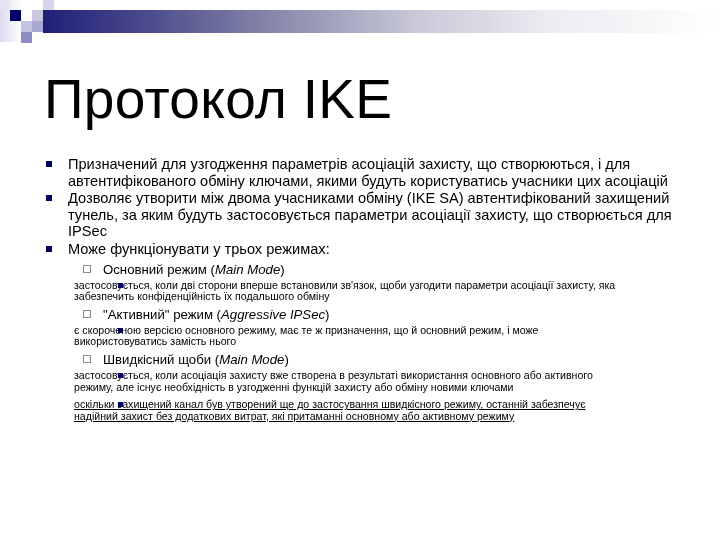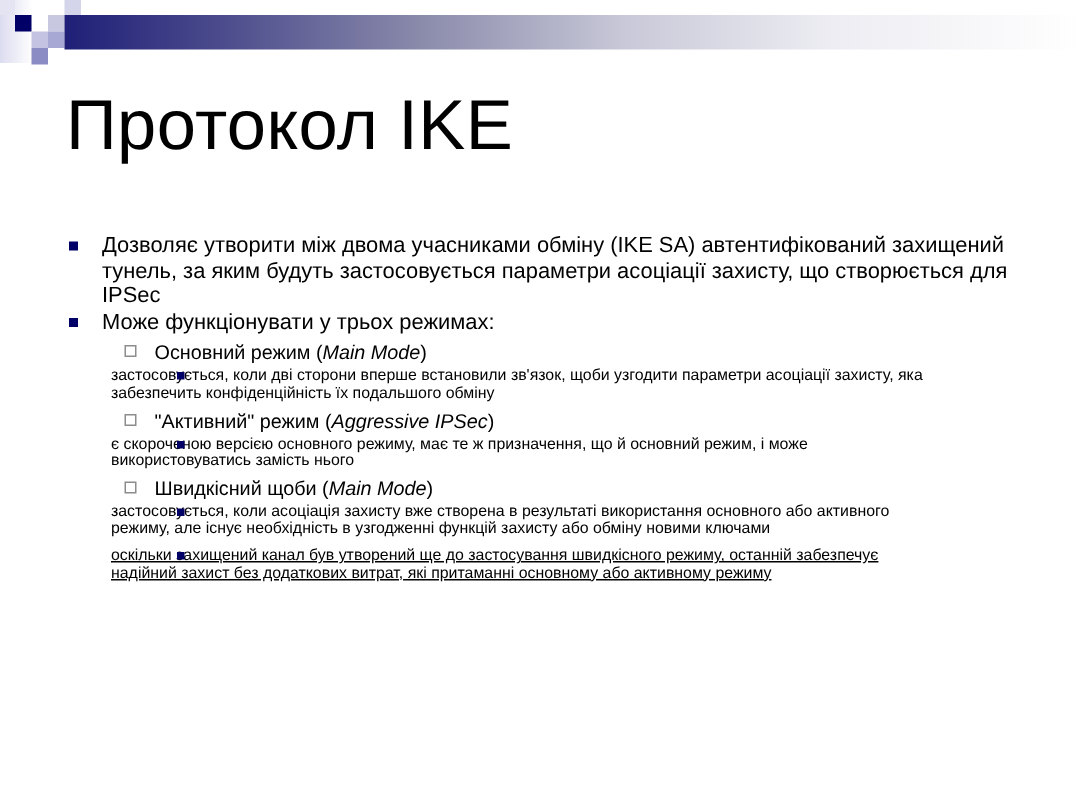--- a/index.html
+++ b/index.html
@@ -9,22 +9,22 @@
     font-family: "Liberation Sans", sans-serif;
     color: #000000;
   }
   .deco { position: absolute; left: 0; top: 0; width: 720px; height: 50px; }
   .sq { position: absolute; }
   .bar {
     position: absolute; left: 43px; top: 10px; width: 677px; height: 23px;
     background: linear-gradient(to right, #1f1f78 0%, #4a4a8c 15%, #8a8aab 35%, #c8c8d8 55%, #ececf2 75%, #ffffff 100%);
   }
   .title {
-    position: absolute; left: 44px; top: 60px;
-    font-size: 47px; line-height: 46px; letter-spacing: 0.3px;
+    position: absolute; left: 44px; top: 76px;
+    font-size: 55px; line-height: 46px; letter-spacing: 0.3px;
     white-space: nowrap;
   }
   .content { position: absolute; left: 0; top: 156px; width: 720px; }
   .l1 { position: relative; padding-left: 68px; width: 620px; font-size: 14.6px; line-height: 16.6px; margin-bottom: 1px; }
   .l1 .b { position: absolute; left: 46px; top: 5px; width: 6px; height: 6px; background: #000066; }
   .l2 { position: relative; padding-left: 103px; width: 590px; font-size: 13.2px; line-height: 15px; margin-top: 4px; }
   .l2 .b { position: absolute; left: 83px; top: 3px; width: 8px; height: 8px; border: 1px solid #8c8c8c; box-sizing: border-box; background: #fff; }
   .l3 { position: relative; padding-left: 74px; width: 548px; font-size: 10.6px; line-height: 11.6px; margin-top: 3px; }
   .l3 .b { position: absolute; left: 118px; top: 3px; width: 5px; height: 5px; background: #000066; }
   .l3.gap { margin-top: 6px; text-decoration: underline; }
@@ -40,20 +40,24 @@
   <div class="sq" style="left:43px;top:0;width:11px;height:10px;background:#d4d4ea;"></div>
   <div class="sq" style="left:21px;top:21px;width:11px;height:11px;background:#c4c4e2;"></div>
   <div class="sq" style="left:32px;top:21px;width:11px;height:11px;background:#a8a8d4;"></div>
   <div class="sq" style="left:21px;top:32px;width:11px;height:11px;background:#8c8cc4;"></div>
   <div class="bar"></div>
 </div>
 
 <div class="title">Протокол IKE</div>
 
 <div class="content">
+  <div class="l1">
+    <span class="b"></span>
+    <span>Призначений для узгодження параметрів асоціацій захисту, що створюються, і для автентифікованого обміну ключами, якими будуть користуватись учасники цих асоціацій</span>
+  </div>
   <div class="l1">
     <span class="b"></span>
     <span>Дозволяє утворити між двома учасниками обміну (IKE SA) автентифікований захищений тунель, за яким будуть застосовується параметри асоціації захисту, що створюється для IPSec</span>
   </div>
   <div class="l1">
     <span class="b"></span>
   </div>
   <div class="l1">
     <span class="b"></span>
     <span>Може функціонувати у трьох режимах:</span>

